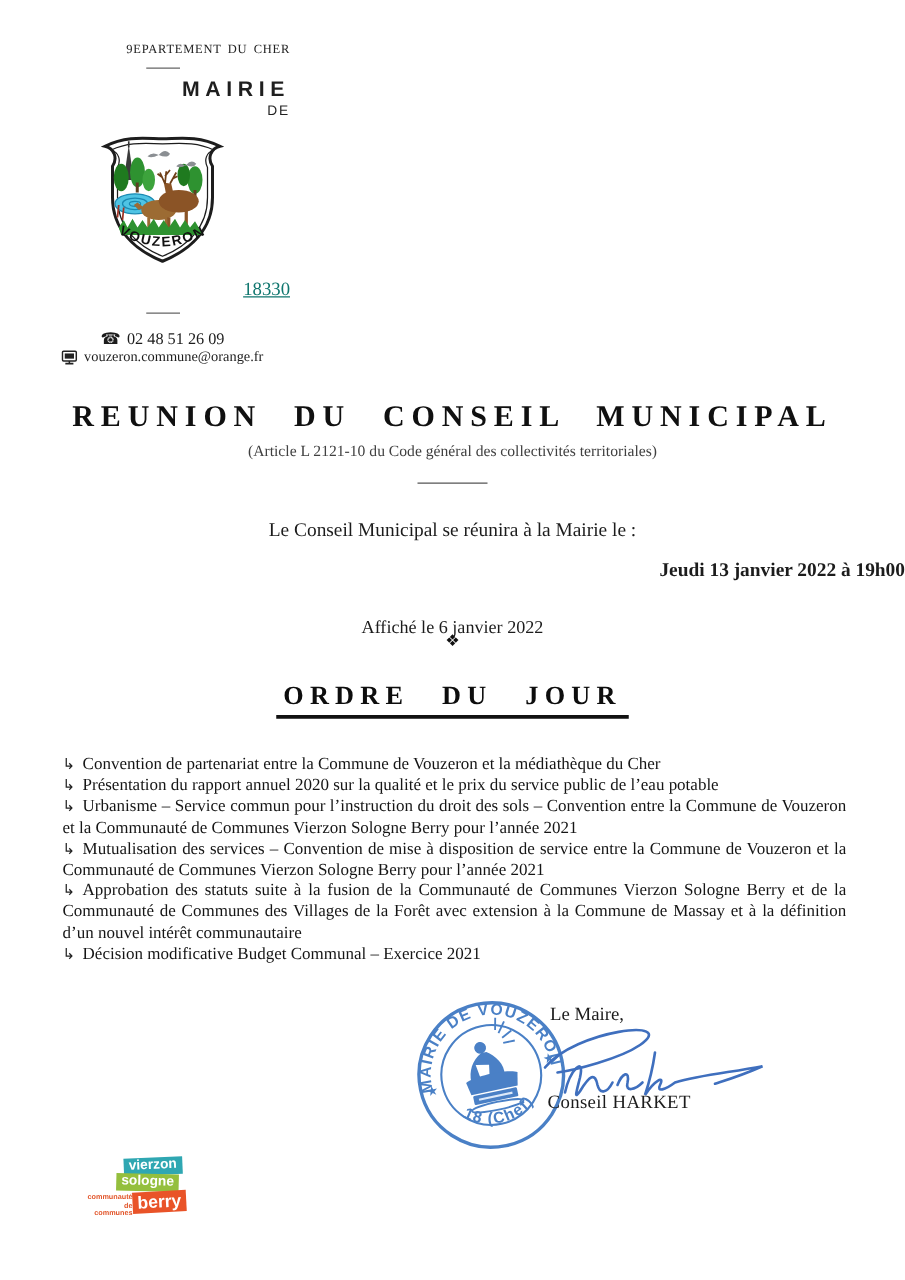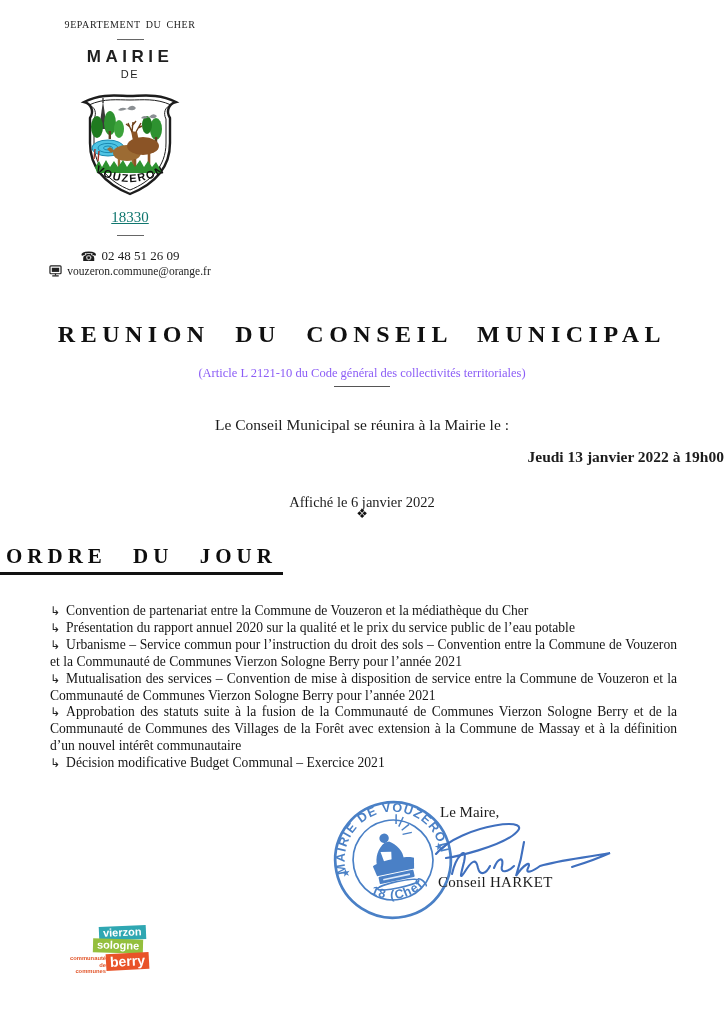--- a/index.html
+++ b/index.html
@@ -2,40 +2,40 @@
 <html><head>
 <meta charset="utf-8">
 <style>
   html,body{margin:0;padding:0;}
   body{
     width:724px;height:1024px;position:relative;background:#ffffff;
     font-family:"Liberation Serif", serif;color:#1c1c1c;overflow:hidden;
   }
   .abs{position:absolute;}
   
-  .header-col{left:28px;top:19px;width:204px;text-align:center;}
+  .header-col{left:28px;top:34px;width:204px;text-align:right;}
   .dept{font-size:10px;letter-spacing:.6px;word-spacing:2px;color:#222;}
   .mini-rule{width:27px;border-top:1.2px solid #666;margin:9px auto 7px auto;height:0;}
   .mairie{font-family:"Liberation Sans",sans-serif;font-weight:bold;font-size:17px;letter-spacing:4.5px;color:#1f1f1f;margin-top:2px;}
   .mairie-de{font-family:"Liberation Sans",sans-serif;font-weight:normal;font-size:11px;letter-spacing:1.5px;color:#1f1f1f;margin-top:1px;}
   .shield-wrap{margin:5px auto 0 auto;width:106px;height:118px;}
   .postal{font-size:15px;margin-top:6px;color:#0f766e;text-decoration:underline;}
   .contact-row{display:flex;align-items:center;justify-content:center;gap:5px;margin-top:1px;}
   .phone-line{font-size:13px;margin-top:12px;}
   .phone-glyph{font-family:"DejaVu Sans",sans-serif;font-size:13px;}
   .email-line{font-size:11.5px;margin-top:1px;}
   
   .main-title{left:0;top:321px;width:724px;text-align:center;font-weight:bold;font-size:24px;letter-spacing:5.5px;word-spacing:14px;color:#101010;}
-  .sub-title{left:0;top:354px;width:724px;text-align:center;font-size:12.5px;color:#8b5cf6;margin-top:12px;}
+  .sub-title{left:0;top:354px;width:724px;text-align:center;font-size:12.5px;color:#404040;}
   .center-rule{left:334px;top:386px;width:56px;border-top:1.2px solid #555;height:0;}
   .intro-line{left:0;top:416px;width:724px;text-align:center;font-size:15.5px;}
   .date-line{left:0;top:448px;width:724px;text-align:right;font-size:15.5px;font-weight:bold;}
   .posted-line{left:0;top:478px;width:724px;text-align:center;font-size:14.5px;margin-top:16px;}
   .diamond-line{left:0;top:506px;width:724px;text-align:center;font-size:13px;font-family:"DejaVu Sans",sans-serif;color:#111;}
-  .ordre-wrap{left:0;top:544px;width:724px;text-align:left;}
+  .ordre-wrap{left:0;top:544px;width:724px;text-align:center;}
   .ordre{display:inline-block;font-weight:bold;font-size:21px;letter-spacing:5px;word-spacing:16px;border-bottom:3px solid #111;padding:0 6px 3px 6px;color:#0d0d0d;}
   
   .agenda{left:50px;top:603px;width:627px;font-size:13.6px;line-height:16.9px;text-align:justify;color:#151515;}
   .agenda p{margin:0;}
   .bullet{font-family:"DejaVu Sans",sans-serif;font-size:12px;padding-right:6px;color:#222;}
   
   .stamp-wrap{left:330px;top:797px;width:126px;height:126px;transform:rotate(-12deg);}
   .maire-label{left:440px;top:804px;font-size:15px;}
   .sig-wrap{left:426px;top:816px;width:196px;height:72px;}
   .maire-name{left:438px;top:874px;font-size:15px;letter-spacing:.3px;}

